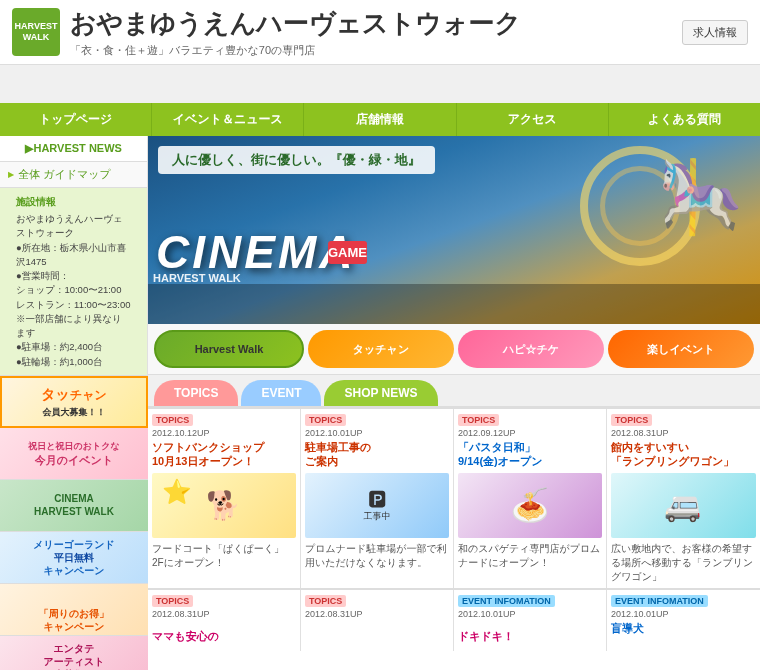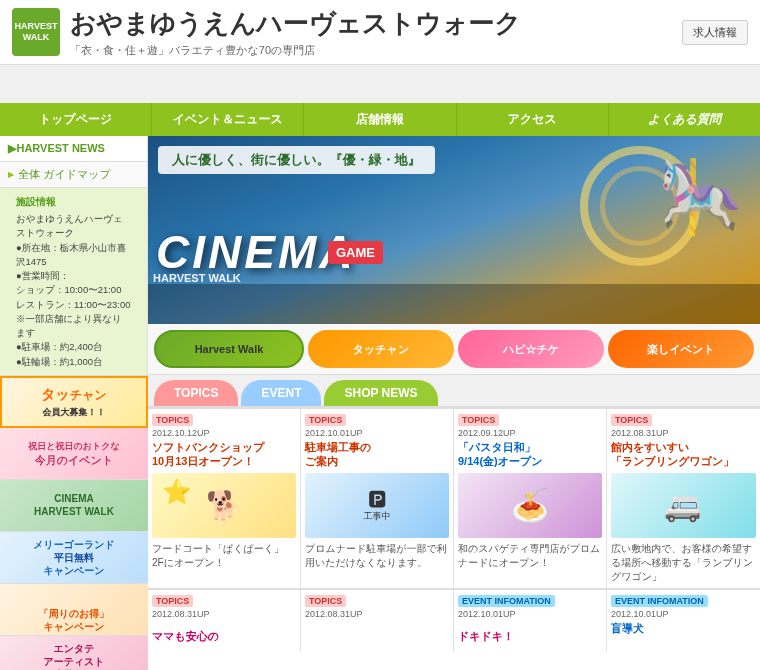--- a/index.html
+++ b/index.html
@@ -9,28 +9,28 @@
     .header-top { background: #fff; padding: 6px 12px; display: flex; align-items: center; justify-content: space-between; border-bottom: 1px solid #ddd; }
     .header-logo { display: flex; align-items: center; gap: 10px; }
     .logo-icon { width: 48px; height: 48px; background: #6aaa2a; display: flex; align-items: center; justify-content: center; color: white; font-size: 9px; font-weight: bold; border-radius: 4px; text-align: center; line-height: 1.2; }
     .site-title { font-size: 26px; font-weight: bold; color: #333; font-family: 'MS Gothic', monospace; }
     .site-subtitle { font-size: 11px; color: #666; margin-top: 2px; }
     .job-info-btn { background: #f5f5f5; border: 1px solid #ccc; padding: 4px 10px; font-size: 11px; color: #333; cursor: pointer; border-radius: 3px; }
     
     
     .main-nav { background: #8dc21f; display: flex; margin-top: 38px; }
     .main-nav a { flex: 1; text-align: center; padding: 8px 4px; color: white; font-size: 12px; font-weight: bold; text-decoration: none; border-right: 1px solid #7ab018; }
-    .main-nav a:last-child { border-right: none; font-style: italic; }
+    .main-nav a:last-child { border-right: none; }
     
     
     .content-wrapper { display: flex; background: #fff; }
     
     
     .sidebar { width: 148px; min-width: 148px; background: #fff; border-right: 1px solid #e0e0e0; }
-    .sidebar-harvest-news { background: #fff; padding: 6px 8px; border-bottom: 1px solid #ddd; }
+    .sidebar-harvest-news { background: #fff; padding: 6px 25px; border-bottom: 1px solid #ddd; }
     .harvest-news-title { color: #5a9e1e; font-weight: bold; font-size: 11px; }
     .sidebar-guide { background: #f9f9f9; padding: 5px 8px; border-bottom: 1px solid #ddd; display: flex; align-items: center; gap: 4px; font-size: 11px; color: #5a9e1e; cursor: pointer; }
     .sidebar-guide:before { content: '▶'; font-size: 8px; color: #8dc21f; }
     .facility-info { background: #e8f5d0; padding: 6px 16px; border-bottom: 1px solid #ddd; font-size: 9.5px; line-height: 1.5; color: #444; }
     .facility-info .title { font-weight: bold; color: #5a9e1e; font-size: 10px; margin-bottom: 3px; }
     
     
     .sidebar-banner { width: 148px; overflow: hidden; }
     .banner-item { width: 148px; height: 52px; display: flex; align-items: center; justify-content: center; border-bottom: 1px solid #ddd; overflow: hidden; position: relative; }
     .banner-tanchan { background: linear-gradient(135deg, #fff5e0, #ffeb99); border: 2px solid #ff9900; }
@@ -173,21 +173,21 @@
 
       <div style="position:absolute;inset:0;background:linear-gradient(160deg,#1a5080 0%,#2872aa 30%,#5090c0 50%,#c0a050 75%,#d4900a 100%);"></div>
 
       <div style="position:absolute;right:60px;top:10px;width:120px;height:120px;border-radius:50%;border:8px solid rgba(255,220,100,0.6);"></div>
       <div style="position:absolute;right:80px;top:30px;width:80px;height:80px;border-radius:50%;border:5px solid rgba(255,200,80,0.4);"></div>
 
       <div style="position:absolute;right:15px;top:20px;font-size:70px;opacity:0.7;">🎠</div>
 
       <div style="position:absolute;bottom:45px;left:8px;font-size:46px;font-weight:900;color:white;text-shadow:3px 3px 8px rgba(0,0,0,0.7);font-style:italic;letter-spacing:3px;">CINEMA</div>
 
-      <div style="position:absolute;bottom:60px;left:180px;background:#e63946;color:white;font-weight:bold;font-size:13px;padding:4px 8px;border-radius:3px;">GAME</div>
+      <div style="position:absolute;bottom:60px;left:180px;background:#e63946;color:white;font-weight:bold;font-size:13px;padding:4px 0;border-radius:3px;">GAME</div>
 
       <div style="position:absolute;top:10px;left:10px;background:rgba(255,255,255,0.88);padding:5px 14px;border-radius:4px;font-size:13px;font-weight:bold;color:#2a6a2a;">人に優しく、街に優しい。『優・緑・地』</div>
 
       <div style="position:absolute;bottom:0;left:0;right:0;height:40px;background:rgba(0,0,0,0.3);"></div>
       <div style="position:absolute;bottom:40px;left:5px;font-size:11px;color:rgba(255,255,255,0.9);font-weight:bold;">HARVEST WALK</div>
     </div>
 
     <div class="quick-links">
       <div class="quick-btn quick-harvest">Harvest Walk</div>
       <div class="quick-btn quick-tanchan">タッチャン</div>

